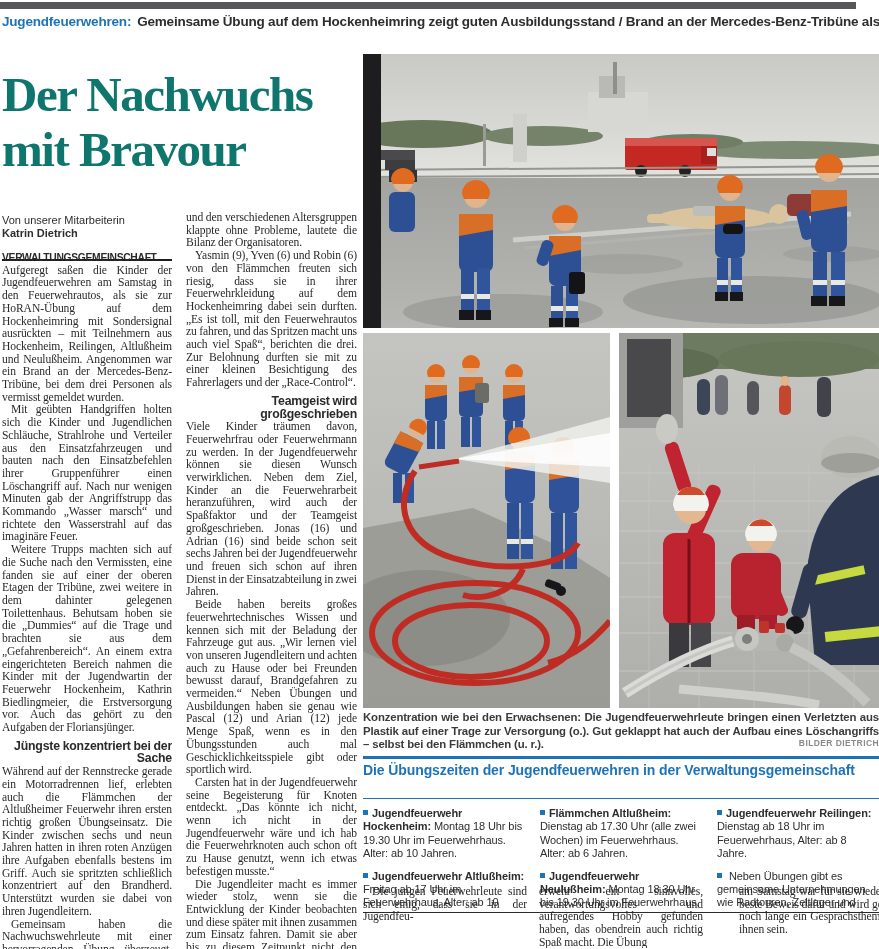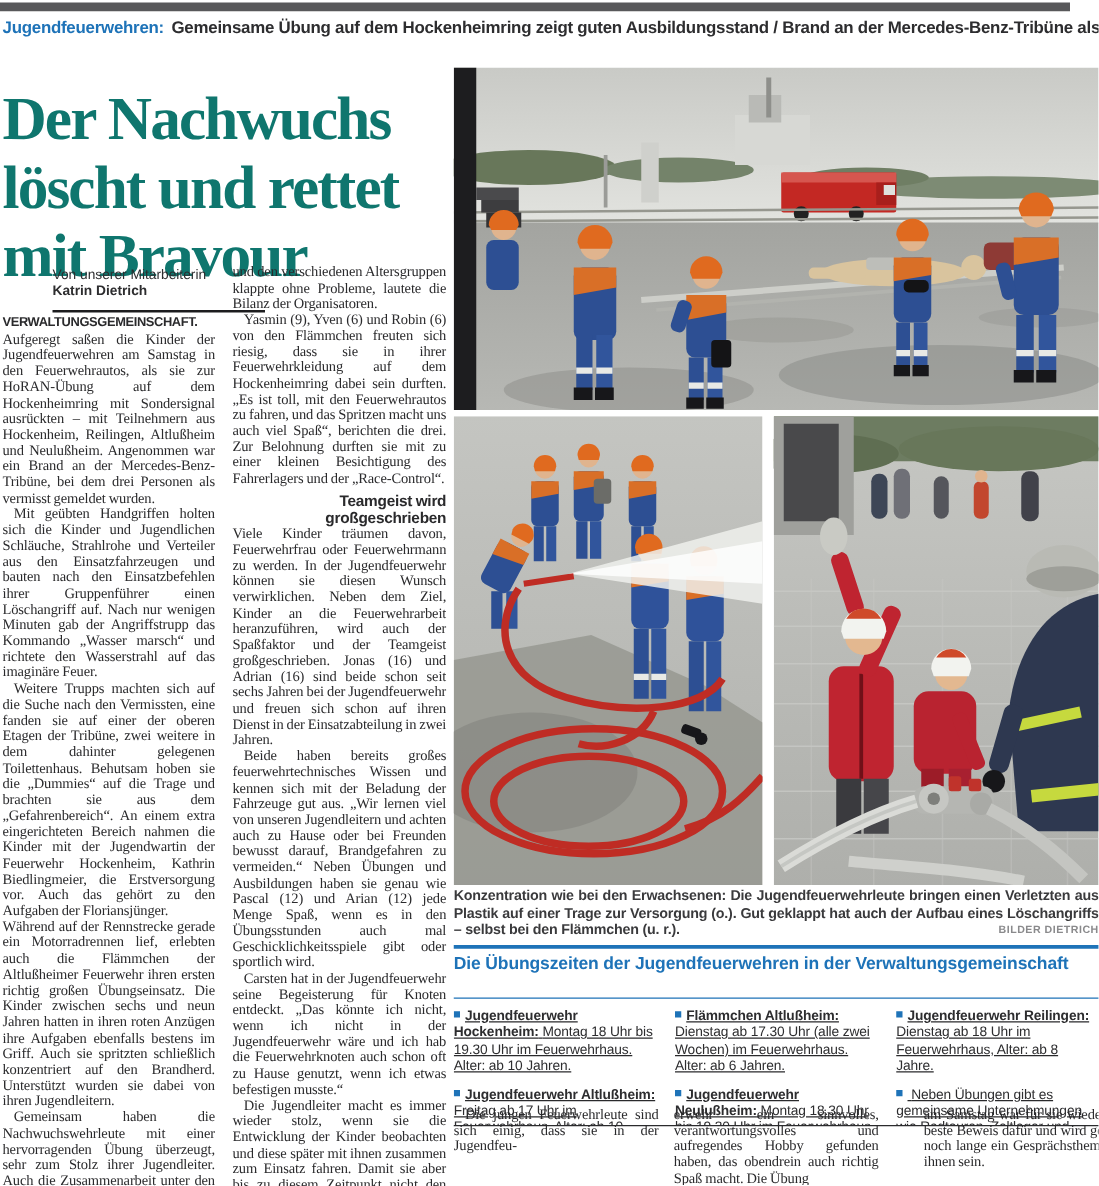--- a/index.html
+++ b/index.html
@@ -8,21 +8,21 @@
   .topbar{position:absolute;left:0;top:2px;width:856px;height:7px;background:#58585a;}
   .kicker{position:absolute;left:2px;top:14px;width:860px;
           font-family:"Liberation Sans",sans-serif;font-weight:bold;font-size:13.5px;
           letter-spacing:-0.2px;color:#2d2d2f;white-space:nowrap;}
   .kicker .klabel{color:#1e73b8;margin-right:6px;}
   .headline{position:absolute;left:2px;top:34px;width:358px;font-weight:bold;
             font-size:49px;line-height:55px;letter-spacing:-1.5px;color:#0f766e;}
   .headline span{display:block;}
   .byline{position:absolute;left:2px;top:214px;width:170px;
           font-family:"Liberation Sans",sans-serif;font-size:11px;line-height:13px;
-          color:#2d2d2f;border-bottom:2px solid #1c1c1e;padding-bottom:8px;margin-left:40px;}
+          color:#2d2d2f;border-bottom:2px solid #1c1c1e;padding-bottom:19px;}
   .byline .author{font-weight:bold;}
   .col{position:absolute;text-align:justify;font-size:11.6px;line-height:12.7px;
        letter-spacing:-0.1px;word-spacing:-0.4px;overflow:hidden;hyphens:auto;}
   .col1{left:2px;top:252px;width:170px;height:697px;}
   .col2{left:186px;top:212px;width:171px;height:737px;}
   .col p{margin:0;}
   .col p.indent{text-indent:9px;}
   .lead-in{font-family:"Liberation Sans",sans-serif;font-weight:bold;font-size:10.3px;
            letter-spacing:-0.3px;}
   .subhead{font-family:"Liberation Sans",sans-serif;font-weight:bold;font-size:12.3px;
@@ -30,22 +30,22 @@
   .photo{position:absolute;display:block;}
   .caption{position:absolute;left:363px;top:711px;width:516px;
            font-family:"Liberation Sans",sans-serif;font-weight:bold;font-size:11.4px;
            line-height:13.6px;color:#3a3a3c;text-align:justify;letter-spacing:-0.15px;}
   .caption .credit{position:absolute;right:0;bottom:1px;font-size:8.5px;color:#8a8a8c;
                    letter-spacing:0.4px;}
   .infobox{position:absolute;left:363px;top:756px;width:516px;}
   .ib-title{font-family:"Liberation Sans",sans-serif;font-weight:bold;font-size:14px;
             color:#1e73b8;border-top:3px solid #1e73b8;border-bottom:1px solid #1e73b8;
             padding:3px 0 20px;letter-spacing:-0.1px;}
-  .ib-cols{display:flex;gap:15px;padding:8px 0 9px;border-bottom:1.5px solid #2b2b2d;
-           height:84px;overflow:hidden;text-decoration:underline;}
+  .ib-cols{display:flex;gap:15px;padding:8px 0 21px;border-bottom:1.5px solid #2b2b2d;
+           height:84px;overflow:hidden;}
   .ib-col{flex:1;font-family:"Liberation Sans",sans-serif;font-size:11px;
           line-height:13.4px;color:#2d2d2f;letter-spacing:-0.1px;}
   .box-item{margin-bottom:9px;}
   .bullet{display:inline-block;width:5px;height:5px;background:#1e73b8;
           margin-right:4px;vertical-align:2px;}
   .bcolT{position:absolute;top:886px;width:164px;height:62px;text-align:justify;
          font-size:11.6px;line-height:12.7px;letter-spacing:-0.1px;word-spacing:-0.4px;
          overflow:hidden;}
   .bcolT p{margin:0;}
   .bcolT p.indent{text-indent:9px;}
@@ -57,33 +57,33 @@
 <div class="page">
 
   <div class="topbar"></div>
 
   <div class="kicker">
     <span class="klabel">Jugendfeuerwehren:</span><span>Gemeinsame Übung auf dem Hockenheimring zeigt guten Ausbildungsstand / Brand an der Mercedes-Benz-Tribüne als Szenario gemeistert</span>
   </div>
 
   <h1 class="headline">
     <span>Der Nachwuchs</span>
-    <span>löscht und rettet</span>
     <span>mit Bravour</span>
   </h1>
 
   <div class="byline">
     <div>Von unserer Mitarbeiterin</div>
     <div class="author">Katrin Dietrich</div>
   </div>
 
   <div class="col col1">
     <p><span class="lead-in">VERWALTUNGSGEMEINSCHAFT.</span> <span>Aufgeregt saßen die Kinder der Jugendfeuerwehren am Samstag in den Feuerwehrautos, als sie zur HoRAN-Übung auf dem Hockenheimring mit Sondersignal ausrückten – mit Teilnehmern aus Hockenheim, Reilingen, Altlußheim und Neulußheim. Angenommen war ein Brand an der Mercedes-Benz-Tribüne, bei dem drei Personen als vermisst gemeldet wurden.</span></p>
     <p class="indent">Mit geübten Handgriffen holten sich die Kinder und Jugendlichen Schläuche, Strahlrohe und Verteiler aus den Einsatzfahrzeugen und bauten nach den Einsatzbefehlen ihrer Gruppenführer einen Löschangriff auf. Nach nur wenigen Minuten gab der Angriffstrupp das Kommando „Wasser marsch“ und richtete den Wasserstrahl auf das imaginäre Feuer.</p>
     <p class="indent">Weitere Trupps machten sich auf die Suche nach den Vermissten, eine fanden sie auf einer der oberen Etagen der Tribüne, zwei weitere in dem dahinter gelegenen Toilettenhaus. Behutsam hoben sie die „Dummies“ auf die Trage und brachten sie aus dem „Gefahrenbereich“. An einem extra eingerichteten Bereich nahmen die Kinder mit der Jugendwartin der Feuerwehr Hockenheim, Kathrin Biedlingmeier, die Erstversorgung vor. Auch das gehört zu den Aufgaben der Floriansjünger.</p>
+    <h3 class="subhead">Jüngste konzentriert bei der Sache</h3>
     <p>Während auf der Rennstrecke gerade ein Motorradrennen lief, erlebten auch die Flämmchen der Altlußheimer Feuerwehr ihren ersten richtig großen Übungseinsatz. Die Kinder zwischen sechs und neun Jahren hatten in ihren roten Anzügen ihre Aufgaben ebenfalls bestens im Griff. Auch sie spritzten schließlich konzentriert auf den Brandherd. Unterstützt wurden sie dabei von ihren Jugendleitern.</p>
     <p class="indent">Gemeinsam haben die Nachwuchswehrleute mit einer hervorragenden Übung überzeugt, sehr zum Stolz ihrer Jugendleiter. Auch die Zusammenarbeit unter den Wehren</p>
   </div>
 
   <div class="col col2">
     <p>und den verschiedenen Altersgruppen klappte ohne Probleme, lautete die Bilanz der Organisatoren.</p>
     <p class="indent">Yasmin (9), Yven (6) und Robin (6) von den Flämmchen freuten sich riesig, dass sie in ihrer Feuerwehrkleidung auf dem Hockenheimring dabei sein durften. „Es ist toll, mit den Feuerwehrautos zu fahren, und das Spritzen macht uns auch viel Spaß“, berichten die drei. Zur Belohnung durften sie mit zu einer kleinen Besichtigung des Fahrerlagers und der „Race-Control“.</p>
     <h3 class="subhead">Teamgeist wird großgeschrieben</h3>
     <p>Viele Kinder träumen davon, Feuerwehrfrau oder Feuerwehrmann zu werden. In der Jugendfeuerwehr können sie diesen Wunsch verwirklichen. Neben dem Ziel, Kinder an die Feuerwehrarbeit heranzuführen, wird auch der Spaßfaktor und der Teamgeist großgeschrieben. Jonas (16) und Adrian (16) sind beide schon seit sechs Jahren bei der Jugendfeuerwehr und freuen sich schon auf ihren Dienst in der Einsatzabteilung in zwei Jahren.</p>
     <p class="indent">Beide haben bereits großes feuerwehrtechnisches Wissen und kennen sich mit der Beladung der Fahrzeuge gut aus. „Wir lernen viel von unseren Jugendleitern und achten auch zu Hause oder bei Freunden bewusst darauf, Brandgefahren zu vermeiden.“ Neben Übungen und Ausbildungen haben sie genau wie Pascal (12) und Arian (12) jede Menge Spaß, wenn es in den Übungsstunden auch mal Geschicklichkeitsspiele gibt oder sportlich wird.</p>

